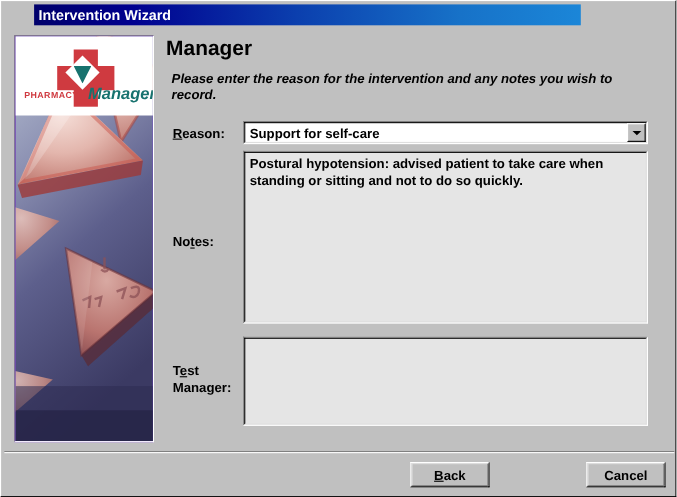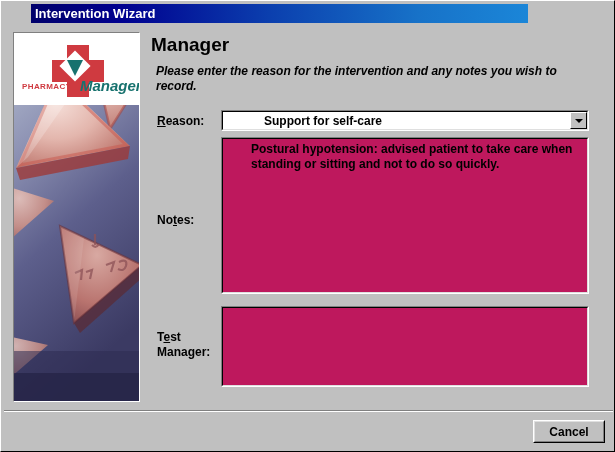--- a/index.html
+++ b/index.html
@@ -199,21 +199,20 @@
   #combo-inner {
     position: absolute;
     left: 0; top: 0; right: 0; bottom: 0;
     border-top: 1px solid #000000;
     border-left: 1px solid #000000;
     border-right: 1px solid #dfdfdf;
     border-bottom: 1px solid #dfdfdf;
     background: #ffffff;
     display: flex;
     align-items: center;
-    padding-left: 37px;
   }
   #combo-value {
     padding-left: 4px;
     font-size: 12px;
     font-weight: bold;
     color: #000000;
     font-family: "Liberation Sans", sans-serif;
     white-space: nowrap;
   }
   #combo-button {
@@ -251,23 +250,22 @@
     border-bottom: 1px solid #ffffff;
   }
   .textbox-inner {
     position: absolute;
     left: 0; top: 0; right: 0; bottom: 0;
     box-sizing: border-box;
     border-top: 1px solid #000000;
     border-left: 1px solid #000000;
     border-right: 1px solid #dfdfdf;
     border-bottom: 1px solid #dfdfdf;
-    background: #be185d;
+    background: #e5e5e5;
     overflow: hidden;
-    padding-left: 24px;
   }
   .textbox-text {
     padding: 3px 4px 0 4px;
     font-size: 12px;
     font-weight: bold;
     line-height: 15px;
     color: #000000;
     font-family: "Liberation Sans", sans-serif;
     white-space: pre-wrap;
   }
@@ -432,20 +430,25 @@
   <div class="field-label" id="label-test"><span>T</span><span class="ul">e</span><span>st</span><br><span>Manager:</span></div>
 
   <div class="textbox" id="test-box">
     <div class="textbox-inner">
       <div class="textbox-text"></div>
     </div>
   </div>
 
   <div id="separator"></div>
 
+  <div class="btn" id="btn-back">
+    <span class="btn-inner">
+        <span><span></span><span class="ul">B</span><span>ack</span></span>
+      </span>
+  </div>
 
 
   <div class="btn" id="btn-cancel">
     <span class="btn-inner">
         <span>Cancel</span>
       </span>
   </div>
 
 </div>
 

